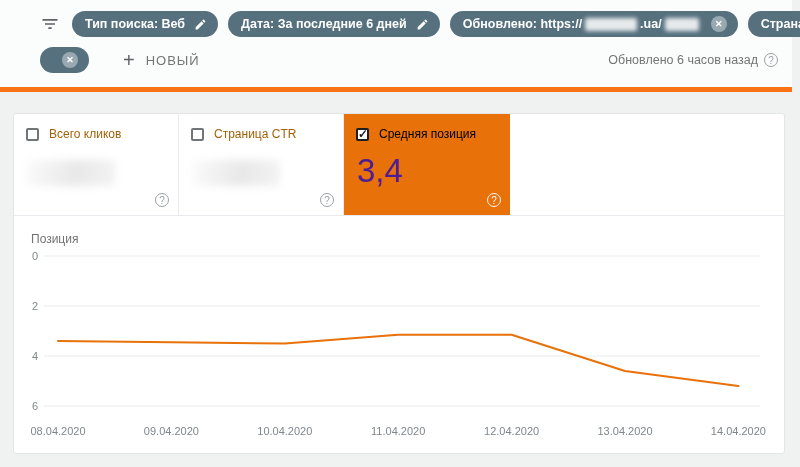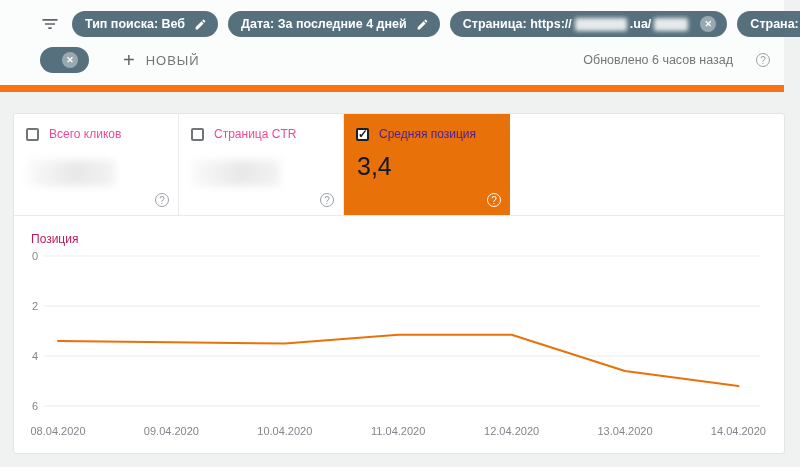--- a/index.html
+++ b/index.html
@@ -2,22 +2,22 @@
 <html><head>
 <meta charset="utf-8">
 <style>
   * { box-sizing: border-box; }
   html,body { margin:0; padding:0; }
   body {
     width:800px; height:467px; position:relative; overflow:hidden;
     background:#f0f1f1; font-family:"Liberation Sans", sans-serif;
   }
   
-  .header { position:absolute; top:0; left:0; right:16px; height:92px;
-    background:#fbfcfc; border-bottom:7px solid #f97316; }
+  .header { position:absolute; top:0; left:0; right:8px; height:92px;
+    background:#fbfcfc; border-bottom:5px solid #f97316; }
   .row1 { position:absolute; top:11px; left:40px; display:flex; align-items:center; gap:10px; white-space:nowrap; }
   .row2 { position:absolute; top:47px; left:40px; right:14px; display:flex; align-items:center; white-space:nowrap; }
   .filter-glyph { width:20px; height:20px; flex:none; margin-right:2px; cursor:pointer; }
   .filter-glyph svg { fill:#5f6368; }
   .chip {
     height:26px; background:#56707e; border-radius:14px; color:#fff;
     display:flex; align-items:center; padding:0 11px 0 13px;
     font-size:12.5px; font-weight:bold; cursor:pointer; flex:none;
   }
   .chip .pencil-ic { width:13px; height:13px; margin-left:9px; flex:none; }
@@ -26,49 +26,49 @@
     width:16px; height:16px; margin-left:9px; flex:none; border-radius:50%;
     background:rgba(255,255,255,.4); text-align:center;
   }
   .close-ic::before { content:"✕"; color:#fff; font-size:9px; line-height:16px; font-weight:bold; display:block; }
   .redact-chip { display:inline-block; height:13px; background:rgba(255,255,255,.85);
     border-radius:2px; filter:blur(2px); margin:0 3px; flex:none; }
   .r1 { width:52px; } .r2 { width:34px; }
   .new-filter { display:flex; align-items:center; margin-left:34px; cursor:pointer; }
   .plus-ic { font-size:20px; color:#5f6368; margin-right:11px; font-weight:normal; }
   .new-label { font-size:13px; color:#757575; letter-spacing:1px;text-align:center; }
-  .updated { margin-left:auto; display:flex; align-items:center; gap:23px; }
+  .updated { margin-left:auto; display:flex; align-items:center; gap:6px; }
   .updated-text { font-size:12.5px; color:#757575; }
   .help-ic { width:14px; height:14px; border:1px solid #9aa0a6; border-radius:50%; flex:none; }
   .help-ic::before { content:"?"; display:block; text-align:center; font-size:10px; line-height:13px; color:#9aa0a6; }
   
   .panel { position:absolute; top:113px; left:13px; width:772px; height:341px;
     background:#fff; border:1px solid #e3e5e6; border-radius:3px; }
   .cards { display:flex; height:102px; border-bottom:1px solid #e8eaed; }
   .metric-card { width:165px; position:relative; padding:13px 12px; border-right:1px solid #e8eaed; cursor:pointer; }
   .metric-card.last { border-right:none; width:166px; }
   .cards .filler { flex:1; }
   .cb-row { display:flex; align-items:center; }
   .cb { width:13px; height:13px; border:2px solid #70757a; border-radius:2px; flex:none; position:relative; background:#fff; }
-  .card-label { font-size:12px; color:#ec4899; margin-left:10px; }
+  .card-label { font-size:12px; color:#a16207; margin-left:10px; }
   .metric-card.selected { background:#e8710a; border-right:none; }
-  .metric-card.selected .card-label { color:#4c1d95; }
+  .metric-card.selected .card-label { color:#000000; }
   .metric-card.selected .cb { border-color:#1e1e1e; }
   .metric-card.selected .cb::after { content:"✓"; position:absolute; left:0; top:-3px;
     font-size:12px; font-weight:bold; color:#1e1e1e; }
-  .metric-value { position:absolute; left:13px; top:38px; font-size:25px; color:#0f172a; }
+  .metric-value { position:absolute; left:13px; top:38px; font-size:33px; color:#4c1d95; }
   .value-redacted { position:absolute; left:13px; top:46px; width:88px; height:26px;
     background:linear-gradient(100deg,#fbfbfb,#e8e8e8 55%,#f3f3f3); filter:blur(4px); border-radius:3px; }
   .value-redacted.big { width:128px; height:32px; top:42px; }
   .card-help { position:absolute; right:9px; bottom:8px; cursor:pointer; }
   .metric-card.selected .card-help { border-color:rgba(255,255,255,.95); }
   .metric-card.selected .card-help::before { color:#fff; }
   
   .chart-area { position:relative; height:237px; }
-  .chart-ylabel { position:absolute; top:16px; left:17px; font-size:12px; color:#be185d; }
+  .chart-ylabel { position:absolute; top:16px; left:17px; font-size:12px; color:#737373; }
   svg.chart { position:absolute; left:0; top:0; }
   .gridline { stroke:#e9ebec; stroke-width:1; }
   .ytick { font-size:11px; fill:#80868b; text-anchor:end; }
   .xtick { font-size:11px; fill:#80868b; text-anchor:middle; }
 </style>
 </head>
 <body>
 
 <div class="header">
   <div class="row1">
@@ -79,29 +79,29 @@
     </span>
     <div class="chip">
       <span>Тип поиска: Веб</span>
       <span class="pencil-ic">
         <svg viewBox="0 0 24 24">
             <path d="M3 17.25V21h3.75L17.81 9.94l-3.75-3.75L3 17.25zM20.71 7.04c.39-.39.39-1.02 0-1.41l-2.34-2.34c-.39-.39-1.02-.39-1.41 0l-1.83 1.83 3.75 3.75 1.83-1.83z"></path>
           </svg>
       </span>
     </div>
     <div class="chip">
-      <span>Дата: За последние 4 дней</span>
+      <span>Дата: За последние 6 дней</span>
       <span class="pencil-ic">
         <svg viewBox="0 0 24 24">
             <path d="M3 17.25V21h3.75L17.81 9.94l-3.75-3.75L3 17.25zM20.71 7.04c.39-.39.39-1.02 0-1.41l-2.34-2.34c-.39-.39-1.02-.39-1.41 0l-1.83 1.83 3.75 3.75 1.83-1.83z"></path>
           </svg>
       </span>
     </div>
     <div class="chip">
-      <span>Страница: https://</span>
+      <span>Обновлено: https://</span>
       <span class="redact-chip r1"></span>
       <span>.ua/</span>
       <span class="redact-chip r2"></span>
       <span class="close-ic"></span>
     </div>
     <div class="chip">
       <span>Страна: Украина</span>
 
     </div>
   </div>

